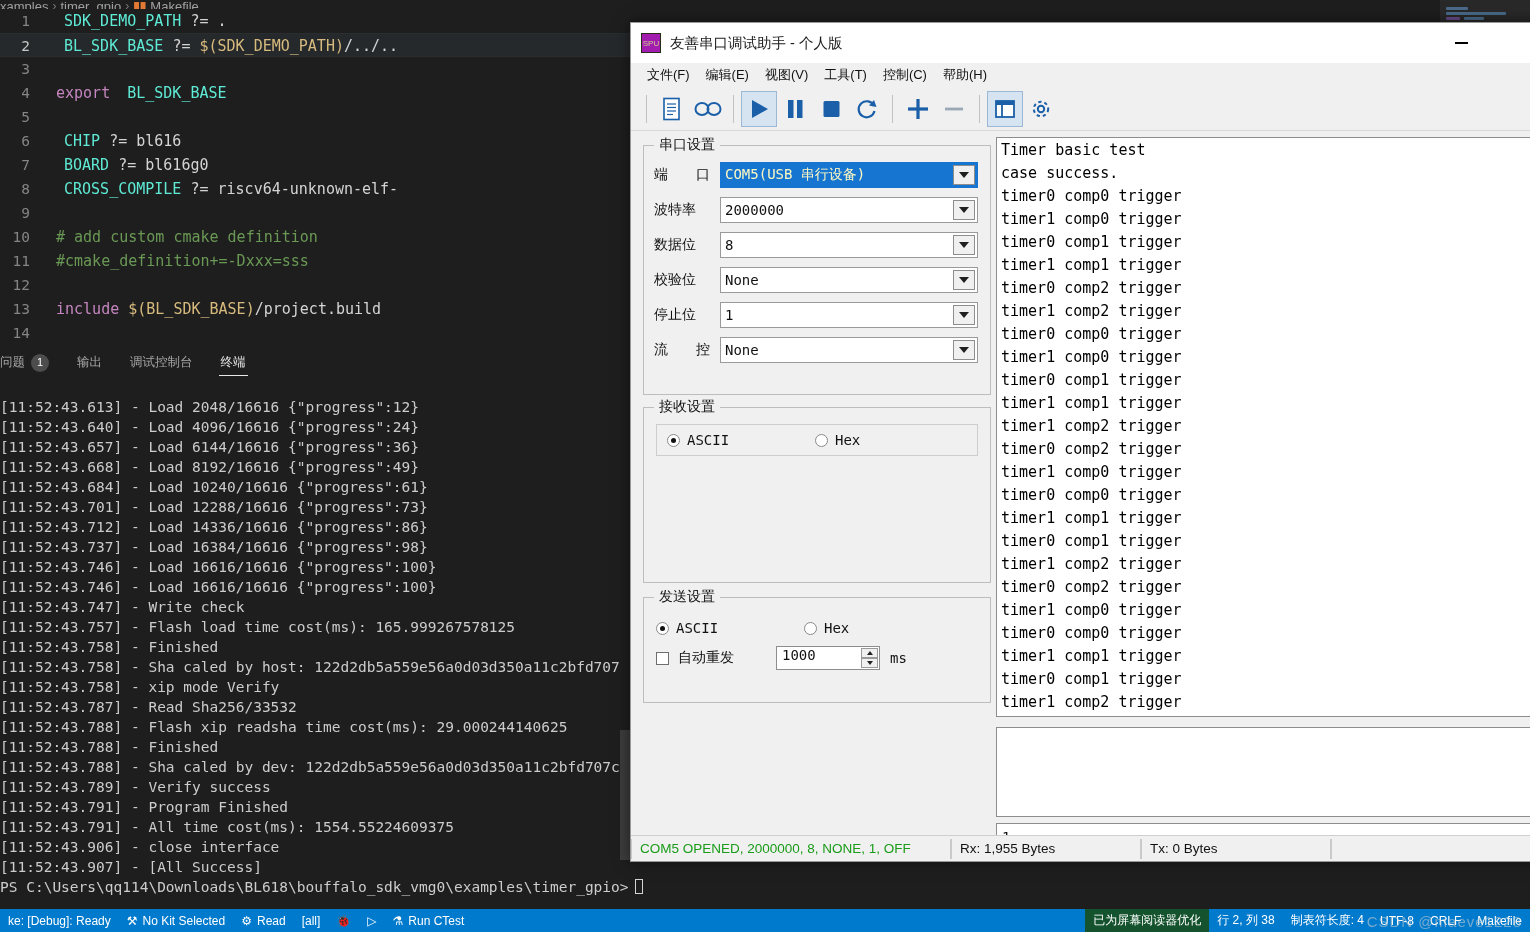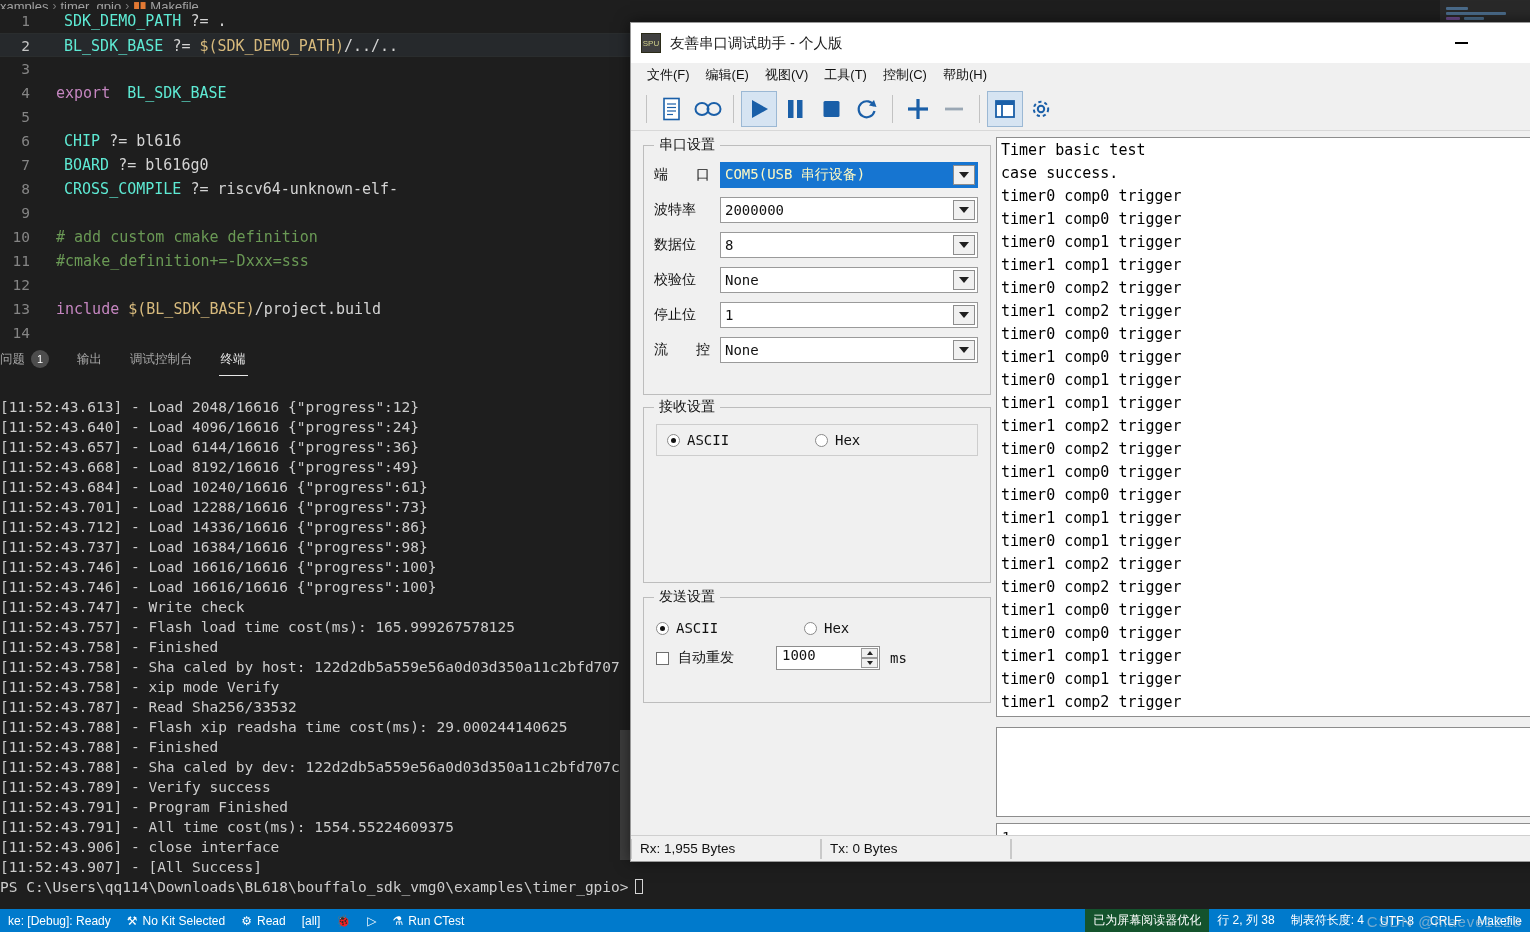--- a/index.html
+++ b/index.html
@@ -61,21 +61,21 @@
   
   .panel {
     position: absolute; left: 0; top: 345px; width: 1530px; height: 564px;
     background: #1e1e1e;
   }
   .panel-tabs {
     display: flex; align-items: center; height: 35px; gap: 0px;
     padding-left: 0px; font-size: 12.5px; color: #a7a7a7;
   }
   .ptab {
-    padding: 0 14px; height: 35px; line-height: 28px; cursor: pointer;
+    padding: 0 14px; height: 35px; line-height: 35px; cursor: pointer;
     position: relative; white-space: nowrap;
   }
   .ptab.first { padding-left: 0px; }
   .ptab.active { color: #e7e7e7; }
   .ptab.active::after {
     content: ""; position: absolute; left: 12px; right: 12px; bottom: 4px;
     height: 1px; background: #e7e7e7;
   }
   .badge {
     display: inline-flex; align-items: center; justify-content: center;
@@ -118,21 +118,21 @@
     position: absolute; left: 630px; top: 22px;
     width: 930px; height: 840px;
     background: #f0f0f0; border: 1px solid #999;
     box-shadow: 0 0 14px rgba(0,0,0,0.55);
   }
   .s-title {
     height: 40px; background: #ffffff; display: flex; align-items: center;
     padding-left: 10px; position: relative;
   }
   .s-logo {
-    width: 20px; height: 20px; background: #404040; border: 1px solid #2a2a18;
+    width: 20px; height: 20px; background: #a21caf; border: 1px solid #2a2a18;
     color: #cfcf8a; font-size: 8px; display: flex; align-items: center;
     justify-content: center; font-family: Liberation Sans, sans-serif;
     margin-right: 9px;
     text-align: center;
   }
   .s-title-text { font-size: 14.5px; color: #1b1b1b; }
   .s-min {
     position: absolute; right: 75px; top: 0; width: 46px; height: 40px;
     display: flex; align-items: center; justify-content: center; cursor: pointer;
   }
@@ -619,19 +619,20 @@
         </div>
       </div>
 
       <div class="recv-area" id="recv-area"><div>Timer basic test</div><div>case success.</div><div>timer0 comp0 trigger</div><div>timer1 comp0 trigger</div><div>timer0 comp1 trigger</div><div>timer1 comp1 trigger</div><div>timer0 comp2 trigger</div><div>timer1 comp2 trigger</div><div>timer0 comp0 trigger</div><div>timer1 comp0 trigger</div><div>timer0 comp1 trigger</div><div>timer1 comp1 trigger</div><div>timer1 comp2 trigger</div><div>timer0 comp2 trigger</div><div>timer1 comp0 trigger</div><div>timer0 comp0 trigger</div><div>timer1 comp1 trigger</div><div>timer0 comp1 trigger</div><div>timer1 comp2 trigger</div><div>timer0 comp2 trigger</div><div>timer1 comp0 trigger</div><div>timer0 comp0 trigger</div><div>timer1 comp1 trigger</div><div>timer0 comp1 trigger</div><div>timer1 comp2 trigger</div></div>
 
       <div class="send-area"></div>
       <div class="send-line">1</div>
     </div>
 
     <div class="s-status">
+      <div class="ss-cell green" style="width:320px;">COM5 OPENED, 2000000, 8, NONE, 1, OFF</div>
       <div class="ss-cell" style="width:190px;">Rx: 1,955 Bytes</div>
       <div class="ss-cell" style="width:190px;">Tx: 0 Bytes</div>
       <div class="ss-cell" style="flex:1;"></div>
     </div>
   </div>
 
 </div>
 
 </body></html>

